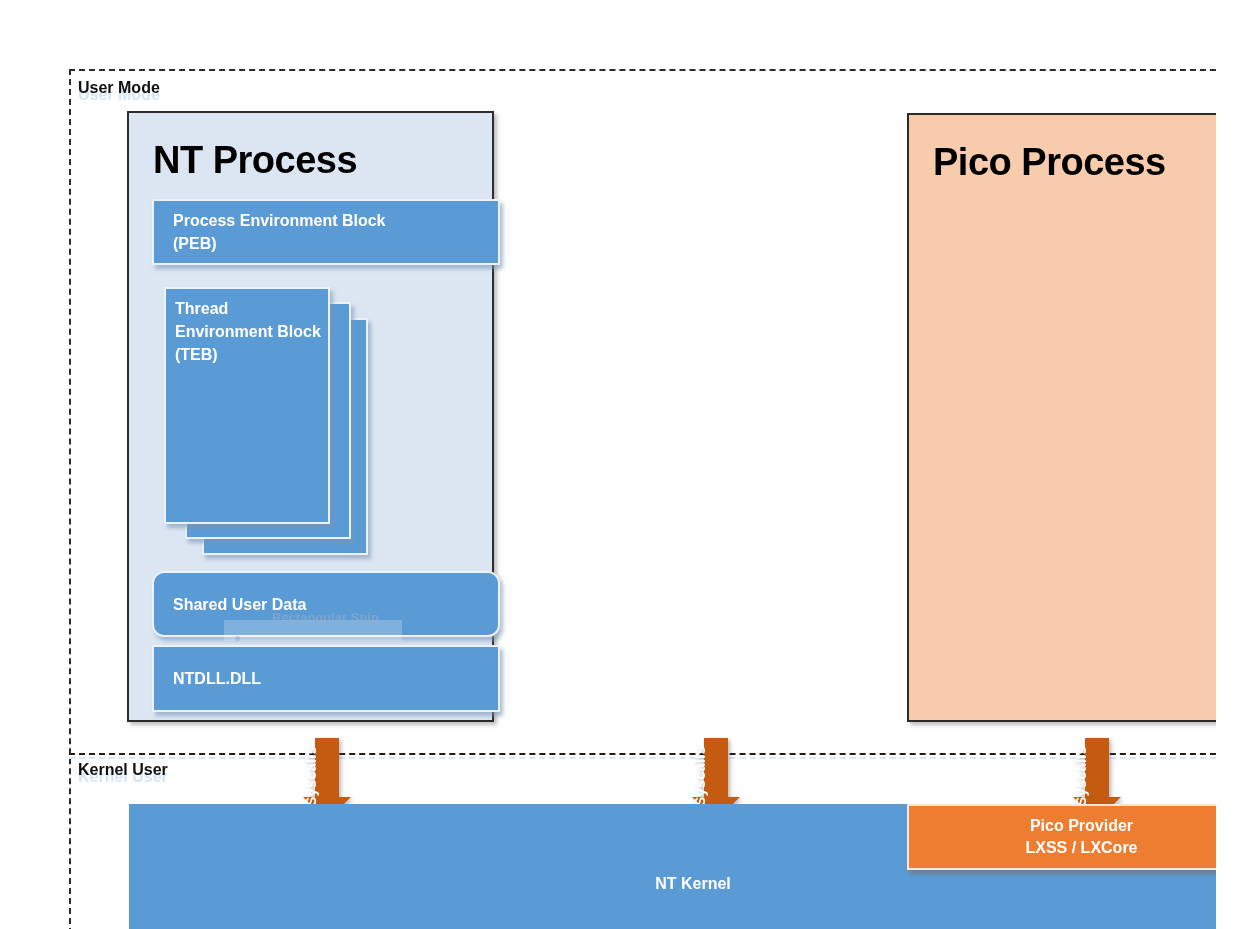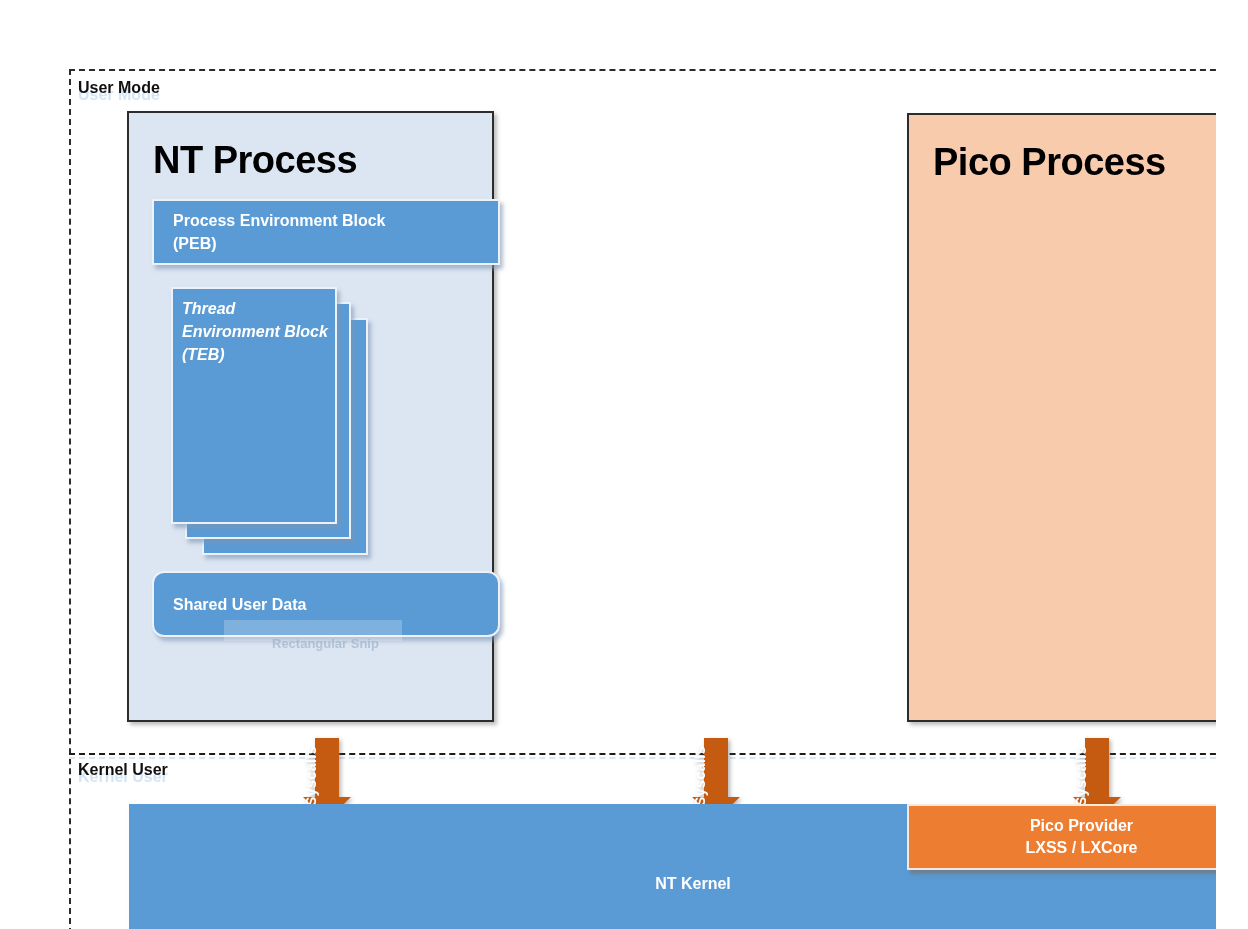--- a/index.html
+++ b/index.html
@@ -37,21 +37,21 @@
                 white-space:pre-line; }
   .v-center { display:flex; align-items:center; padding-left:19px; }
   .peb    { left:7px; top:70px;  width:348px; height:66px; }
   .shared { left:7px; top:442px; width:348px; height:66px;border-radius:12px; }
   .ntdll  { left:7px; top:516px; width:348px; height:67px; }
 
   .teb-ghost { position:absolute; width:166px; height:237px; background:#5b9bd5;
                border:2px solid #edf2fa; box-shadow:3px 4px 4px rgba(125,148,180,0.6); }
   .teb-ghost.g3 { left:57px; top:189px; }
   .teb-ghost.g2 { left:40px; top:173px; }
-  .teb-main { left:26px; top:158px; width:166px; height:237px; padding:8px 0 0 9px;font-style:italic; }
+  .teb-main { left:19px; top:158px; width:166px; height:237px; padding:8px 0 0 9px; }
 
   
   .syscall-arrow { position:absolute; width:48px; height:82px; top:658px;
                    filter:drop-shadow(2px 2px 2px rgba(90,90,90,0.45)); }
   .arrow-1 { left:223px; } .arrow-2 { left:612px; } .arrow-3 { left:993px; }
   .arrow-shaft { position:absolute; left:12px; top:0; width:24px; height:59px; background:#c55a11; }
   .arrow-head  { position:absolute; left:0; top:59px; width:0; height:0;
                  border-left:24px solid transparent; border-right:24px solid transparent;
                  border-top:23px solid #c55a11; }
   .arrow-label { position:absolute; left:0; right:0; top:2px; height:72px;
@@ -66,21 +66,21 @@
   .nt-kernel-label { position:absolute; left:0; right:0; top:55px; text-align:center;
                color:#ffffff; font-weight:bold; font-size:16px; }
   .pico-provider { position:absolute; left:843px; top:740px; width:349px; height:66px;
                background:#ed7d31; border:2px solid #f6e8dc;
                box-shadow:3px 4px 4px rgba(120,105,90,0.55);
                display:flex; align-items:center; justify-content:center; text-align:center;
                color:#ffffff; font-weight:bold; font-size:16px; line-height:22px; white-space:pre-line; }
 
   
   .snip-ghost { position:absolute; left:160px; top:556px; width:178px; height:21px;
-                background:rgba(255,255,255,0.22); display:flex; align-items:flex-start;
+                background:rgba(255,255,255,0.22); display:flex; align-items:flex-end;
                 color:rgba(150,172,198,0.6); font-size:13px; font-weight:bold; }
   .bullet-icon { width:5px; height:5px; border-radius:50%;
                  background:rgba(150,172,198,0.55); margin:0 16px 0 11px; }
 </style>
 </head>
 <body>
 
 <div class="canvas">
 
   <div class="outer-border"></div>
@@ -94,20 +94,21 @@
   <div class="panel panel-nt">
     <div class="process-title">NT Process</div>
     <div class="blue-block peb v-center">Process Environment Block
 (PEB)</div>
     <div class="teb-ghost g3"></div>
     <div class="teb-ghost g2"></div>
     <div class="blue-block teb-main">Thread
 Environment Block
 (TEB)</div>
     <div class="blue-block shared v-center">Shared User Data</div>
+    <div class="blue-block ntdll v-center">NTDLL.DLL</div>
   </div>
 
 
   <div class="panel panel-pico">
     <div class="process-title">Pico Process</div>
   </div>
 
   <div class="snip-ghost">
     <span class="bullet-icon"></span>
     <span>Rectangular Snip</span>

